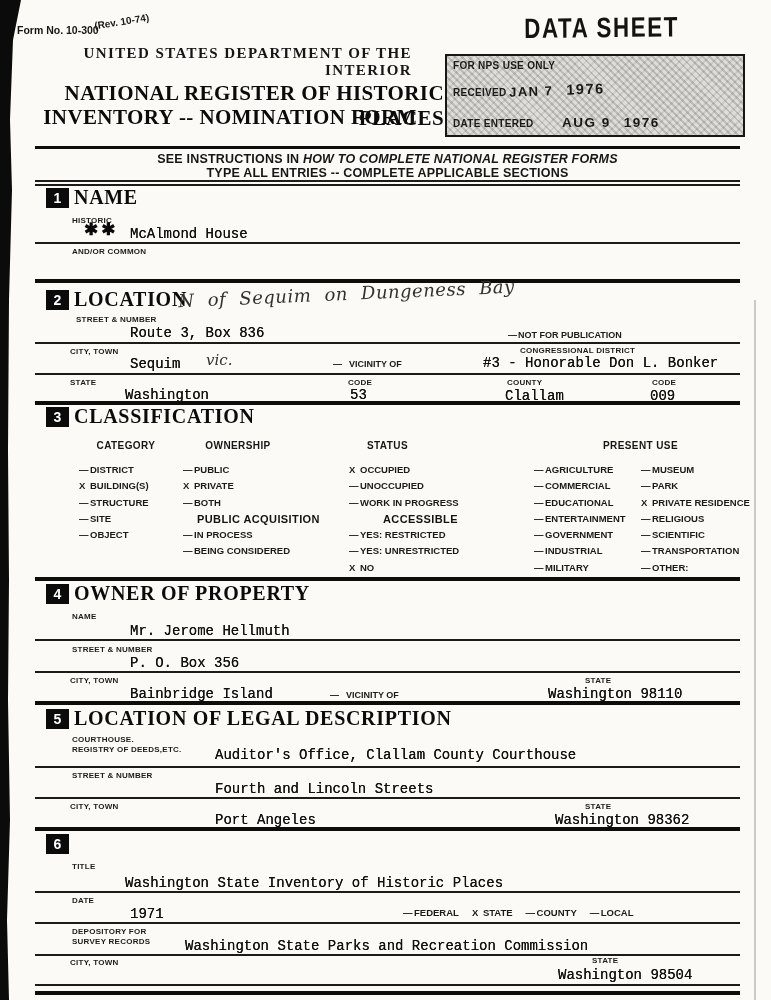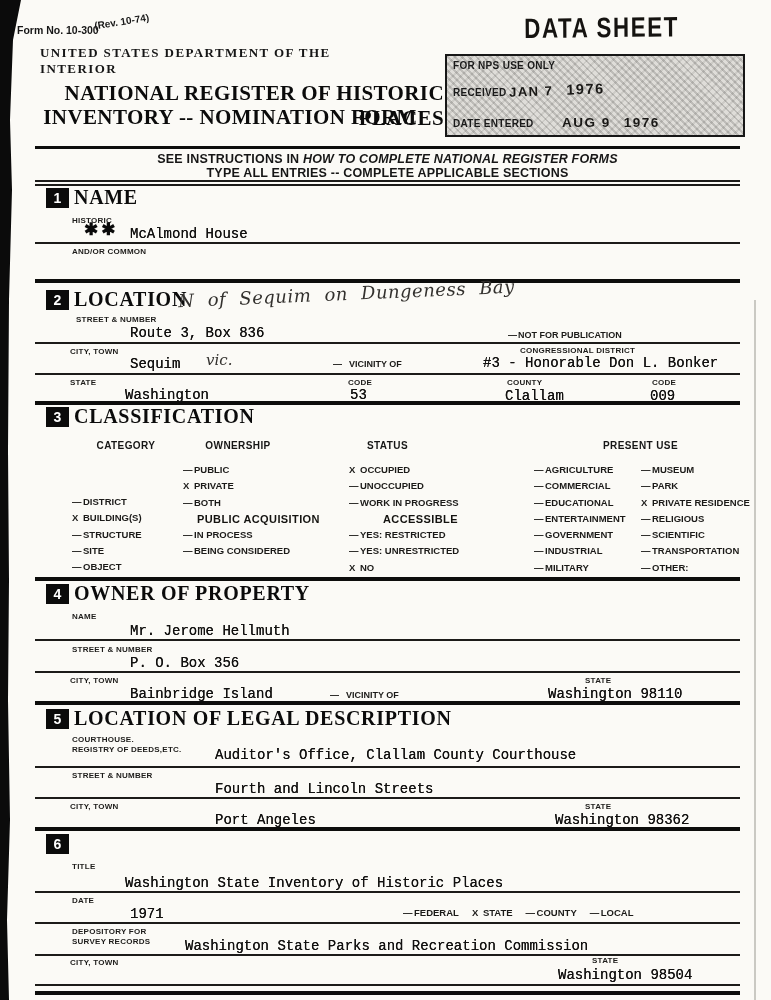--- a/index.html
+++ b/index.html
@@ -8,22 +8,22 @@
   
   .edge-left{position:absolute;left:0;top:0;width:22px;height:100%;background:#0b0b0b;
     clip-path:polygon(0 0,21px 0,13px 4%,10px 12%,12px 19%,9px 30%,8px 45%,9px 58%,8px 70%,10px 82%,7px 92%,9px 100%,0 100%);}
   .edge-right{position:absolute;left:754px;top:300px;width:2px;height:700px;background:#b5b3ae;opacity:.7;}
   
   .line{position:absolute;left:35px;width:705px;height:2px;background:#1c1b19;}
   .bar{position:absolute;left:35px;width:705px;height:4px;background:#0d0d0c;}
   
   .form-no{position:absolute;left:17px;top:24px;font-size:10.5px;font-weight:bold;}
   .rev{position:absolute;left:94px;top:16px;font-size:10px;font-weight:bold;transform:rotate(-9deg);}
-  .dept{position:absolute;left:40px;top:45px;width:372px;text-align:left;
-        font-family:"Liberation Serif",serif;font-size:13px;letter-spacing:1.4px;font-weight:600;}
+  .dept{position:absolute;left:40px;top:45px;width:372px;text-align:right;
+        font-family:"Liberation Serif",serif;font-size:15px;letter-spacing:1.4px;font-weight:600;}
   .agency{position:absolute;left:40px;top:62px;width:372px;text-align:center;
         font-size:11px;font-weight:bold;letter-spacing:.6px;}
   .title1{position:absolute;left:16px;top:81px;width:428px;text-align:right;
         font-family:"Liberation Serif",serif;font-weight:bold;font-size:21px;letter-spacing:.4px;color:#0b0b0b;}
   .title2{position:absolute;left:16px;top:105px;width:428px;text-align:center;
         font-family:"Liberation Serif",serif;font-weight:bold;font-size:21px;letter-spacing:.4px;color:#0b0b0b;}
   .data-sheet{position:absolute;left:524px;top:13px;font-weight:bold;font-size:28px;letter-spacing:2px;
         transform:scaleX(.8) rotate(-.5deg);transform-origin:left top;color:#151310;white-space:nowrap;}
   .nps-box{position:absolute;left:445px;top:54px;width:296px;height:79px;border:2.5px solid #171717;
         background:#d9d7d2;
@@ -131,21 +131,21 @@
   <div class="lbl" style="left:652px;top:378px;">CODE</div>
   <div class="val" style="left:650px;top:388px;">009</div>
 
   <div class="bar" style="top:401px;"></div>
   <div class="sec-num" style="top:407px;">3</div>
   <div class="sec-title" style="top:405px;">CLASSIFICATION</div>
   <div class="colhdr" style="left:76px;width:100px;">CATEGORY</div>
   <div class="colhdr" style="left:188px;width:100px;">OWNERSHIP</div>
   <div class="colhdr" style="left:345px;width:85px;">STATUS</div>
   <div class="colhdr" style="left:558px;width:165px;">PRESENT USE</div>
-  <div class="col" style="left:72px;margin-top:32px;">
+  <div class="col" style="left:79px;">
       <div class="ck"><span class="mk">—</span><span>DISTRICT</span></div>
       <div class="ck"><span class="mk">X</span><span>BUILDING(S)</span></div>
       <div class="ck"><span class="mk">—</span><span>STRUCTURE</span></div>
       <div class="ck"><span class="mk">—</span><span>SITE</span></div>
       <div class="ck"><span class="mk">—</span><span>OBJECT</span></div>
     </div>
   <div class="col col-own" style="left:183px;">
       <div class="ck"><span class="mk">—</span><span>PUBLIC</span></div>
       <div class="ck"><span class="mk">X</span><span>PRIVATE</span></div>
       <div class="ck"><span class="mk">—</span><span>BOTH</span></div>

